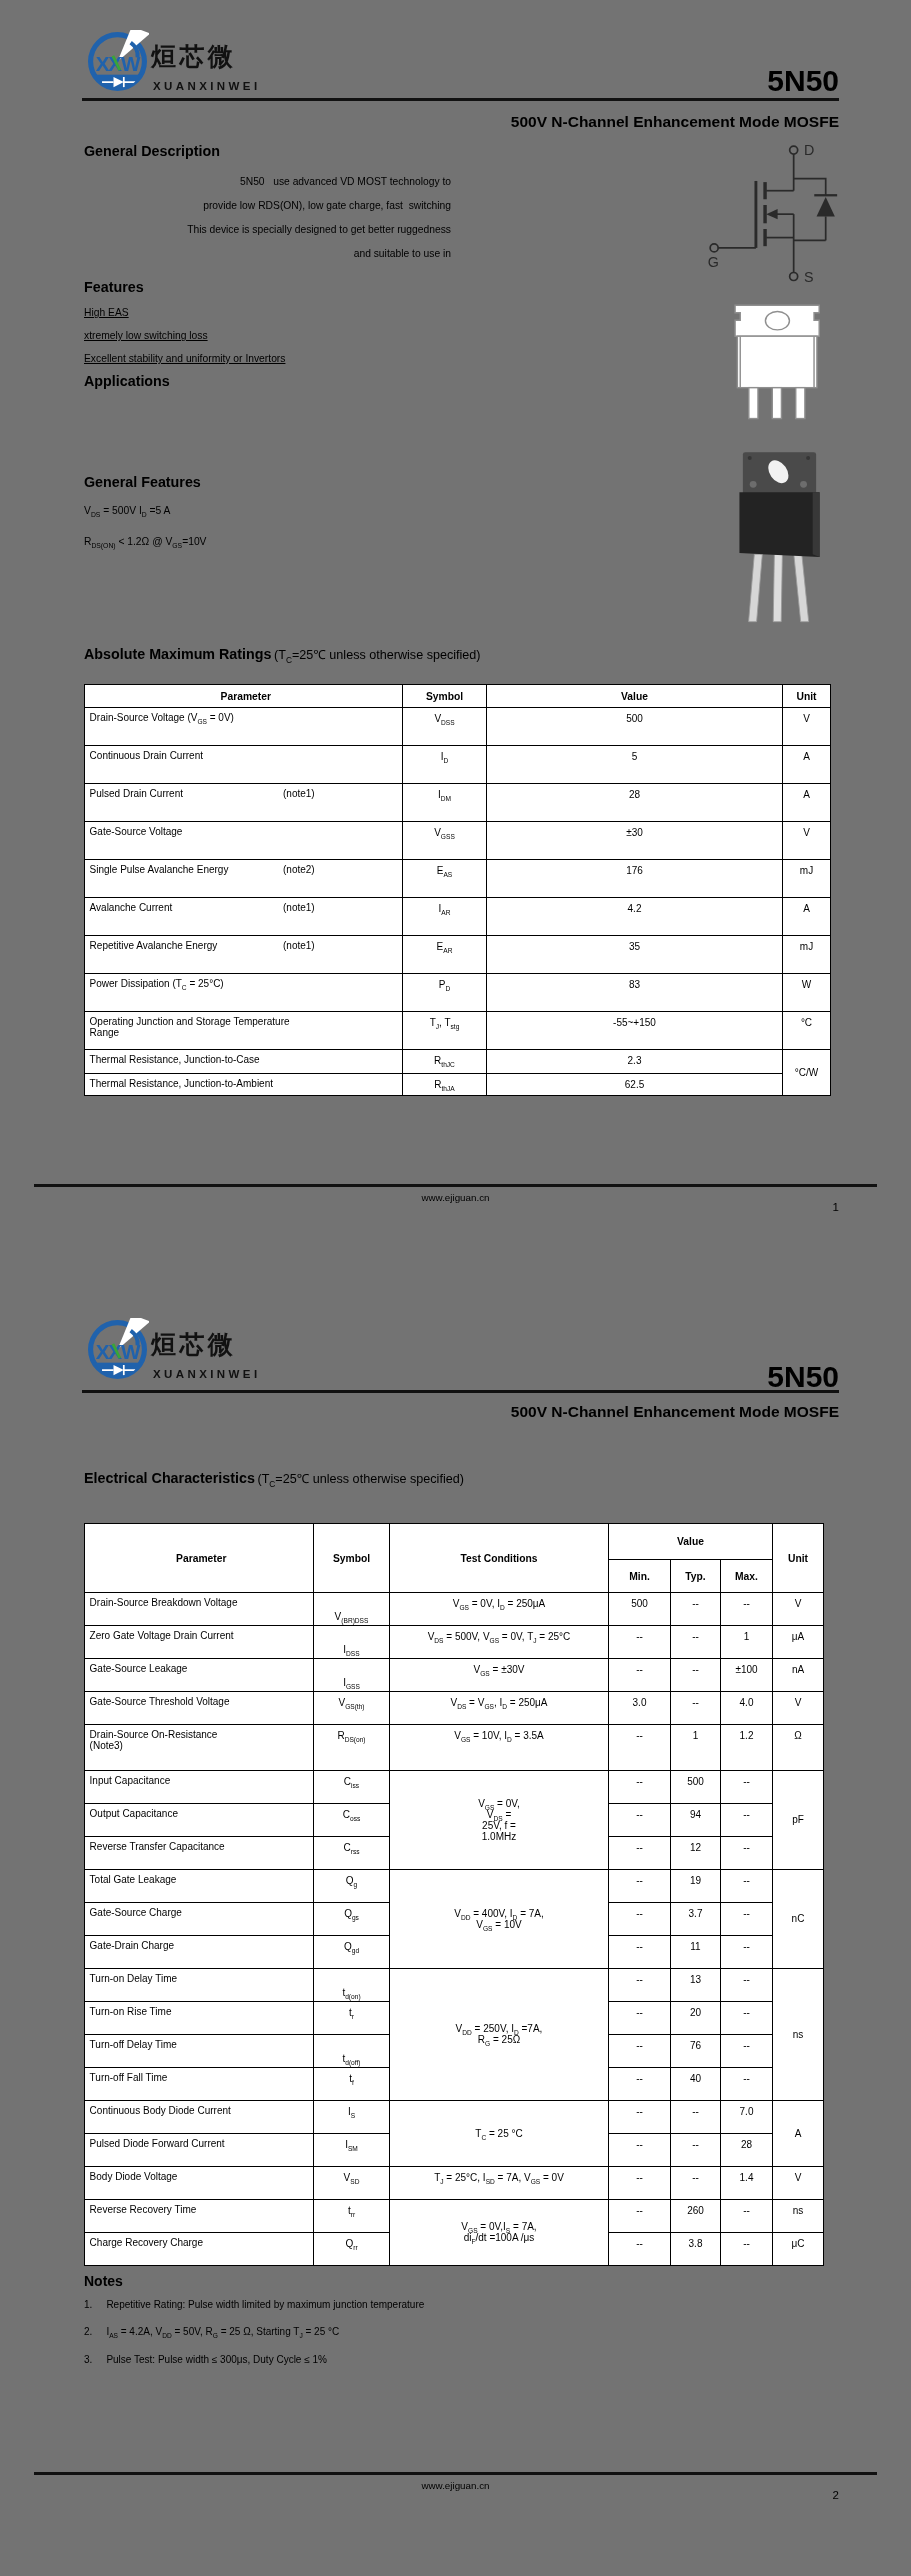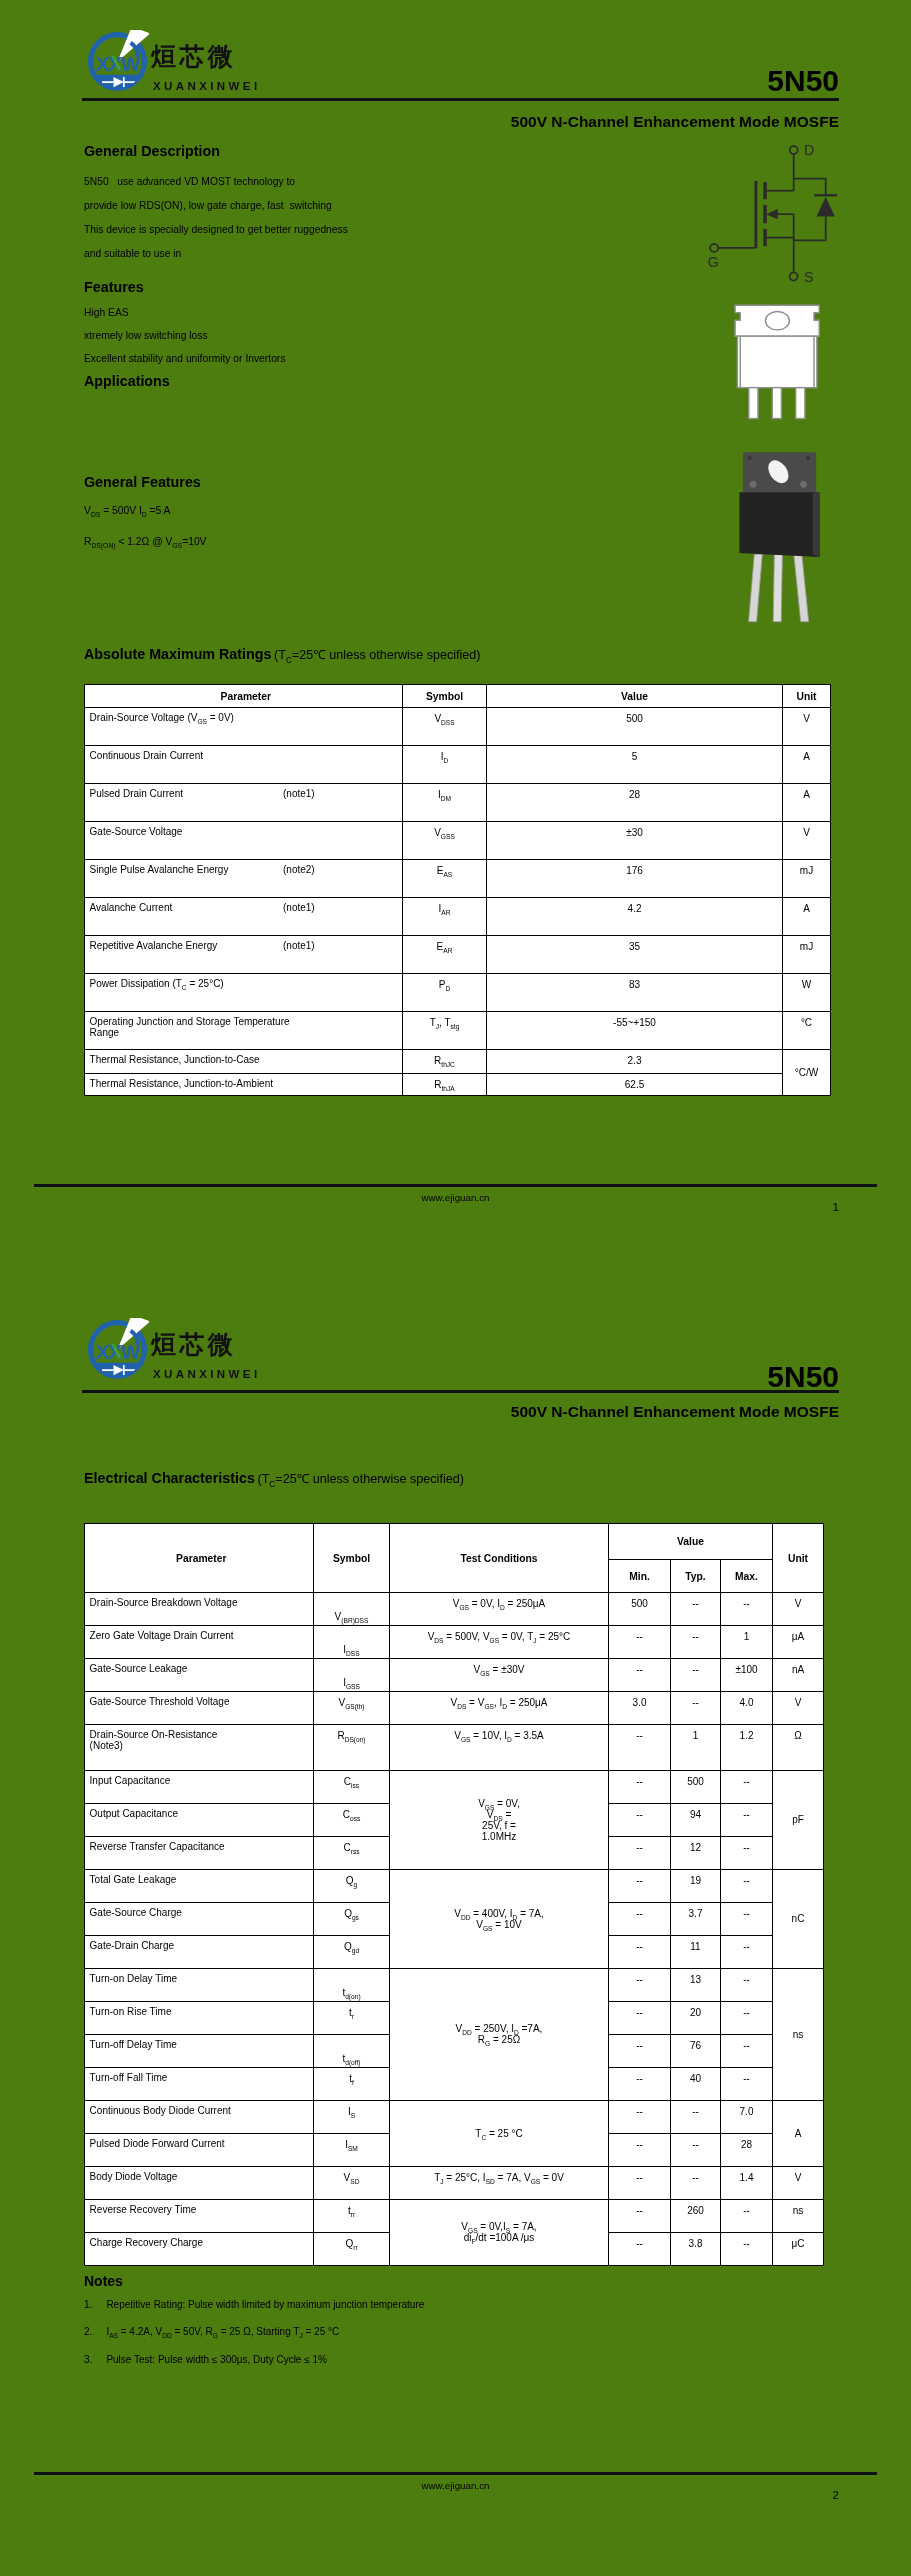--- a/index.html
+++ b/index.html
@@ -1,33 +1,33 @@
 <!DOCTYPE html>
 <html style="font-size:9.2px"><head>
 <meta charset="utf-8">
 <style>
   html,body{margin:0;padding:0;background:#ffffff;}
   body{width:911px;height:2576px;position:relative;font-family:"Liberation Sans",sans-serif;color:#000;}
-  .page{position:absolute;left:0;width:911px;height:1288px;background:#4d7c0f;overflow:hidden;}
+  .page{position:absolute;left:0;width:911px;height:1288px;background:#737373;overflow:hidden;}
   #page1{top:0;}
   #page2{top:1288px;}
   .abs{position:absolute;}
 
   
   .brand-cn{font-size:25px;font-weight:bold;letter-spacing:3.4px;color:#111;}
   .brand-en{font-size:11.5px;font-weight:600;letter-spacing:3.4px;color:#111;}
   .part-number{font-size:30px;font-weight:bold;text-align:right;}
   .hrule{background:#111;height:3.4px;}
   .subtitle{font-size:15.5px;font-weight:bold;text-align:right;}
 
   
   .sec-h{font-size:14.3px;font-weight:bold;}
   .body-lines div{font-size:10.3px;}
   .lh42 div{line-height:24px;}
-  .lh40 div{line-height:23px;}
+  .lh40 div{line-height:23px;text-decoration:underline;}
   .lh54 div{line-height:31px;}
   .pre{white-space:pre-wrap;}
 
   .tbl-title-bold{font-size:14.3px;font-weight:bold;}
   .tbl-title-rest{font-size:12.6px;font-weight:normal;}
 
   
   table.dt{border-collapse:collapse;table-layout:fixed;background:#fff;border:1.7px solid #000;}
   .dt th,.dt td{border:1.1px solid #000;overflow:hidden;}
   .dt thead th{border-bottom:1.7px solid #000;font-size:10.3px;font-weight:bold;text-align:center;vertical-align:middle;padding:0;}
@@ -75,21 +75,21 @@
       </g>
     </g>
   </svg>
   <div class="abs brand-cn" style="left:151px;top:40px;">烜芯微</div>
   <div class="abs brand-en" style="left:153px;top:80px;">XUANXINWEI</div>
   <div class="abs part-number" style="left:631px;top:64px;width:208px;">5N50</div>
   <div class="abs hrule" style="left:82px;top:98px;width:757px;"></div>
   <div class="abs subtitle" style="left:344px;top:113px;width:495px;">500V N-Channel Enhancement Mode MOSFE</div>
 
   <div class="abs sec-h" style="left:84px;top:143px;">General Description</div>
-  <div class="abs body-lines lh42" style="left:84px;top:170px;width:367px;">
+  <div class="abs body-lines lh42" style="left:84px;top:170px;width:367px;text-align:right;">
     <div class="pre">5N50   use advanced VD MOST technology to</div>
     <div class="pre">provide low RDS(ON), low gate charge, fast  switching</div>
     <div class="pre">This device is specially designed to get better ruggedness</div>
     <div class="pre">and suitable to use in</div>
   </div>
 
   <div class="abs sec-h" style="left:84px;top:279px;">Features</div>
   <div class="abs body-lines lh40" style="left:84px;top:301px;width:367px;">
     <div>High EAS</div>
     <div>xtremely low switching loss</div>

